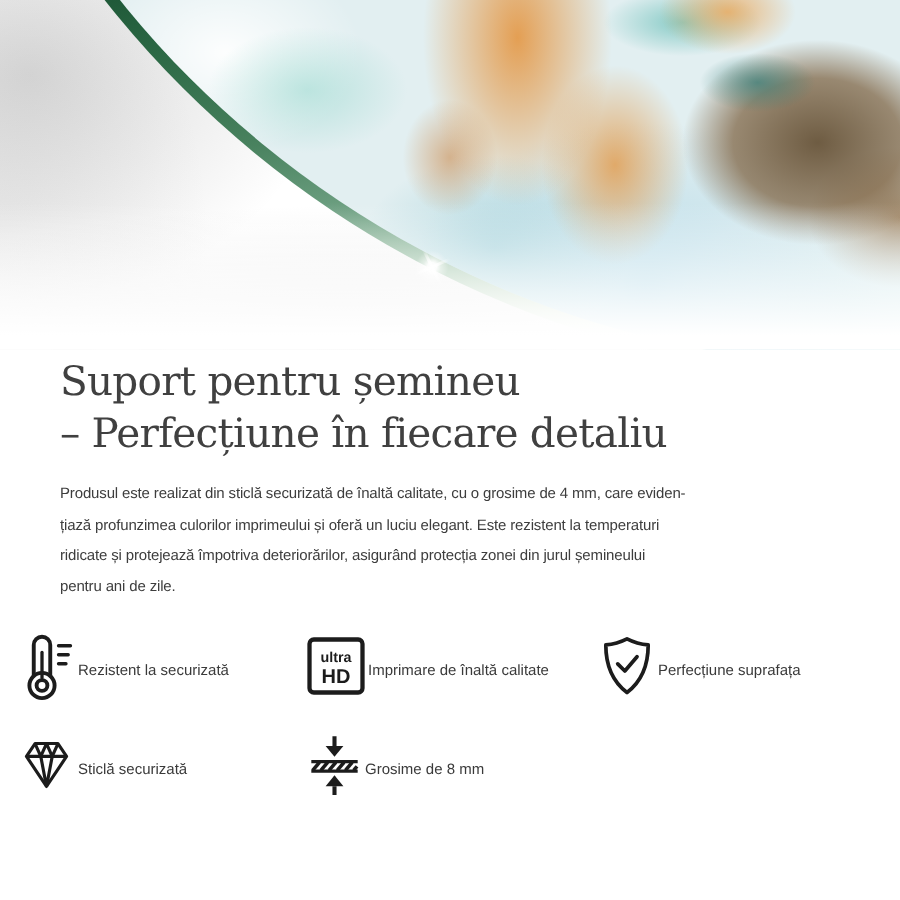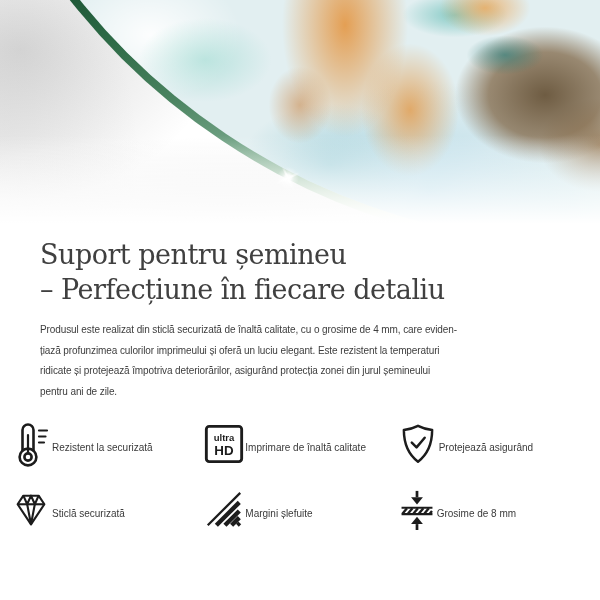--- a/index.html
+++ b/index.html
@@ -119,47 +119,35 @@
     <div class="feature-label">Imprimare de înaltă calitate</div>
   </div>
 
   <div class="feature">
     <div class="icon-box">
       <svg width="42" height="44" viewBox="0 0 44 46" fill="none" stroke="#1c1c1c" stroke-width="2.6" stroke-linejoin="round" stroke-linecap="round">
         <path d="M22,4 C27.5,6.8 32.5,7.9 36.8,8.3 C36.8,19.5 33.8,32.5 22,41.5 C10.2,32.5 7.2,19.5 7.2,8.3 C11.5,7.9 16.5,6.8 22,4 Z"></path>
         <polyline points="15.5,21.5 20.5,26.5 29,16.5"></polyline>
       </svg>
     </div>
-    <div class="feature-label">Protejează asigurând</div>
+    <div class="feature-label">Perfecțiune suprafața</div>
   </div>
 
   <div class="feature row2">
     <div class="icon-box">
       <svg width="42" height="40" viewBox="0 0 44 40" fill="none" stroke="#1c1c1c" stroke-width="2.2" stroke-linejoin="round">
         <path d="M8,14 L14,5 L30,5 L36,14 L22,35 Z"></path>
         <path d="M8,14 L36,14"></path>
         <path d="M14,5 L18,14 L22,5 L26,14 L30,5"></path>
         <path d="M18,14 L22,35 M26,14 L22,35"></path>
       </svg>
     </div>
     <div class="feature-label">Sticlă securizată</div>
   </div>
 
-  <div class="feature row2">
-    <div class="icon-box">
-      <svg width="42" height="42" viewBox="0 0 44 42" fill="none" stroke="#1c1c1c" stroke-linecap="butt">
-        <path d="M5,37 L39,3" stroke-width="2.4"></path>
-        <path d="M14,37 L38,13" stroke-width="4.6"></path>
-        <path d="M23,37 L38,22" stroke-width="4.6"></path>
-        <path d="M30,37 L38,29" stroke-width="4.6"></path>
-        <path d="M36,37 L38.5,34.5" stroke-width="4.2"></path>
-      </svg>
-    </div>
-    <div class="feature-label">Margini șlefuite</div>
-  </div>
 
   <div class="feature row2">
     <div class="icon-box">
       <svg width="40" height="44" viewBox="0 0 44 46">
         <path d="M22,2 L22,9" stroke="#1c1c1c" stroke-width="3"></path>
         <polygon points="15.5,9 28.5,9 22,17" fill="#1c1c1c"></polygon>
         <path d="M5,20.5 L39,20.5 M5,27.5 L39,27.5" stroke="#1c1c1c" stroke-width="2.4"></path>
         <g stroke="#1c1c1c" stroke-width="2.6">
           <path d="M6,27 L11,21"></path>
             <path d="M12,27 L17,21"></path>

